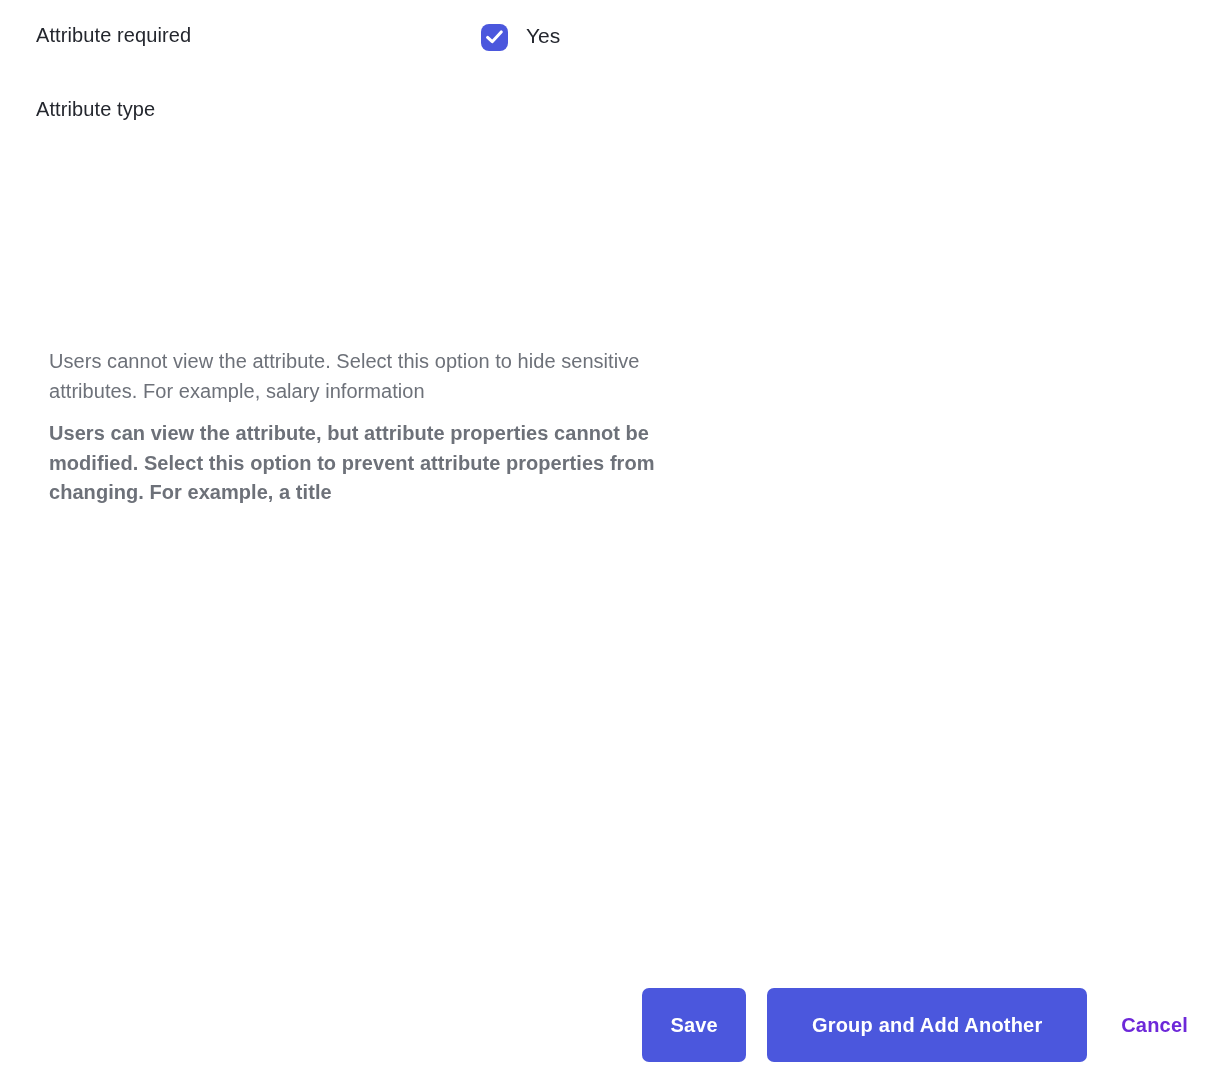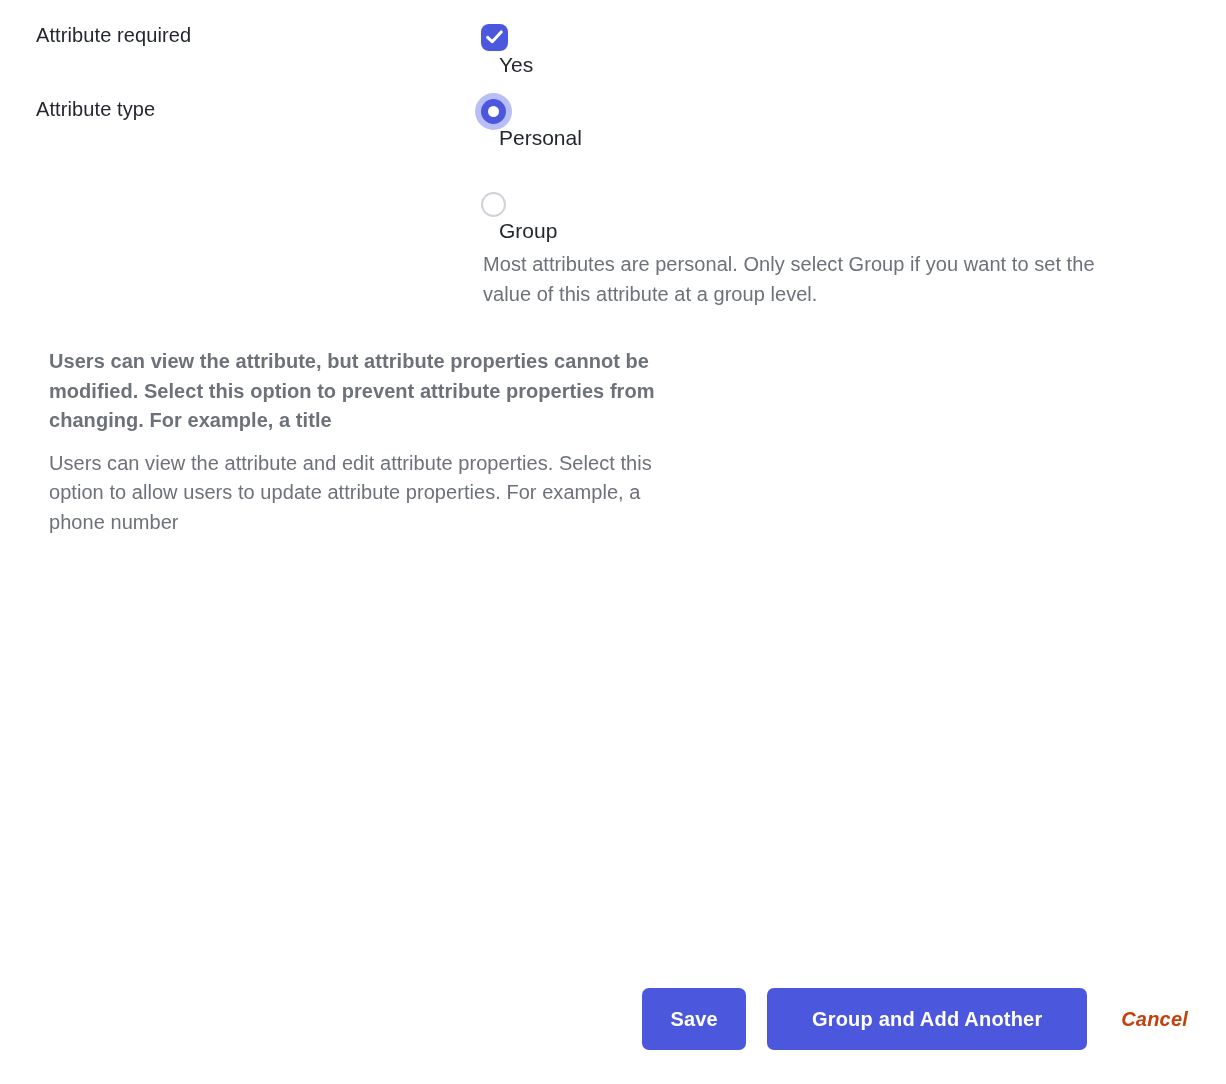--- a/index.html
+++ b/index.html
@@ -42,21 +42,20 @@
   }
   .row-control {
     flex: 1 1 auto;
     padding-right: 24px;
   }
 
   
   .opt {
     display: flex;
     align-items: flex-start;
-    flex-direction: column;
   }
   .opt + .opt { margin-top: 0; }
 
   .checkbox {
     width: 27px;
     height: 27px;
     border-radius: 8px;
     background: #4b57dd;
     flex: 0 0 auto;
     position: relative;
@@ -136,36 +135,35 @@
     font-size: 20px;
     font-weight: bold;
     border: none;
     cursor: pointer;
     letter-spacing: .2px;
   }
   .btn-primary {
     background: #4b57dd;
     color: #ffffff;
     border-radius: 7px;
-    height: 62px;
+    height: 74px;
     padding: 0 26px;
     display: inline-flex;
     align-items: center;
     justify-content: center;
   }
   .btn-save { min-width: 104px; margin-right: 21px; }
   .btn-save-another { min-width: 320px; margin-right: 22px; }
   .btn-link {
     background: transparent;
-    color: #c2410c;
+    color: #6d28d9;
     padding: 0 12px;
     height: 62px;
     display: inline-flex;
     align-items: center;
-    font-style: italic;
   }
 </style>
 </head>
 <body>
 
 <div class="form">
 
   <div class="row" style="top:22px;">
     <div class="row-label">Attribute required</div>
     <div class="row-control">
@@ -175,42 +173,29 @@
             <path d="M1.6 7.4 L6.2 11.7 L15.2 1.9" fill="none" stroke="#ffffff" stroke-width="3" stroke-linecap="round" stroke-linejoin="round"></path>
           </svg>
         </span>
         <span class="opt-text">Yes</span>
       </div>
     </div>
   </div>
 
   <div class="row" style="top:96px;">
     <div class="row-label">Attribute type</div>
-    <div class="row-control type-block">
-
-      <div class="opt" style="margin-bottom:38px;">
-        <span class="radio checked focused"></span>
-        <span class="opt-text">Personal</span>
-      </div>
-
-      <div class="opt">
-        <span class="radio"></span>
-        <span class="opt-text">Group</span>
-      </div>
-      <div class="desc type-desc">Most attributes are personal. Only select Group if you want to set the value of this attribute at a group level.</div>
-    </div>
   </div>
 
   <div class="row" style="top:345px;">
     <div class="row-control">
 
+      <div class="desc perm-desc" style="margin-bottom:13px;">Users cannot view the attribute. Select this option to hide sensitive attributes. For example, salary information</div>
 
       <div class="desc perm-desc" style="margin-bottom:13px;font-weight:bold;">Users can view the attribute, but attribute properties cannot be modified. Select this option to prevent attribute properties from changing. For example, a title</div>
 
-      <div class="desc perm-desc">Users can view the attribute and edit attribute properties. Select this option to allow users to update attribute properties. For example, a phone number</div>
 
     </div>
   </div>
 
   <div class="actions">
     <button class="btn btn-primary btn-save">Save</button>
     <button class="btn btn-primary btn-save-another">Group and Add Another</button>
     <button class="btn btn-link">Cancel</button>
   </div>
 

